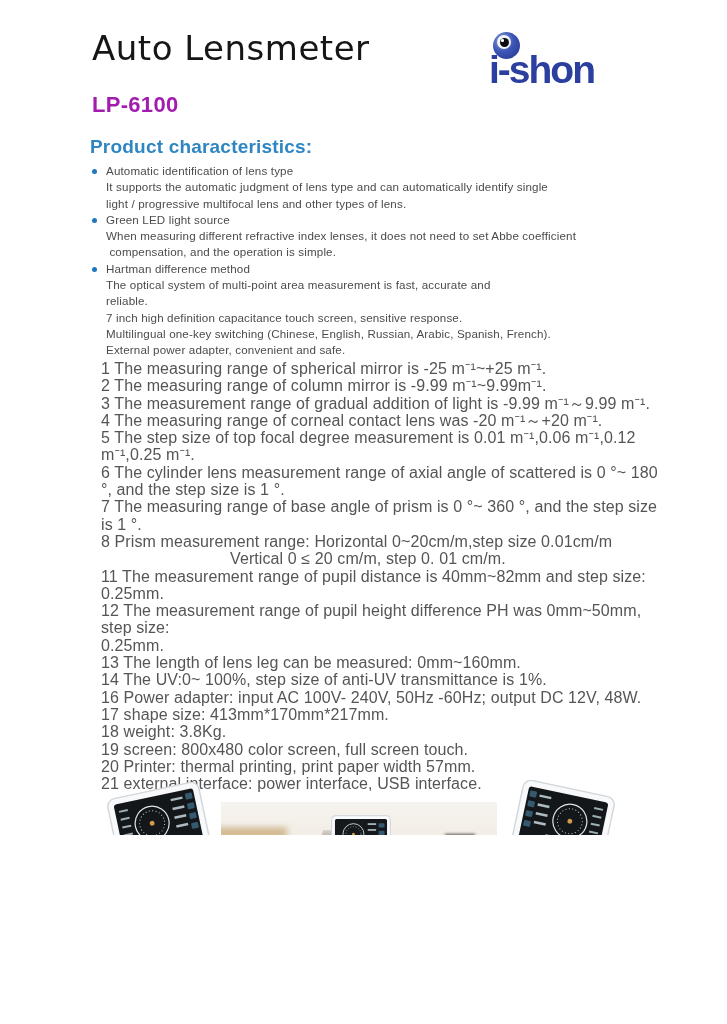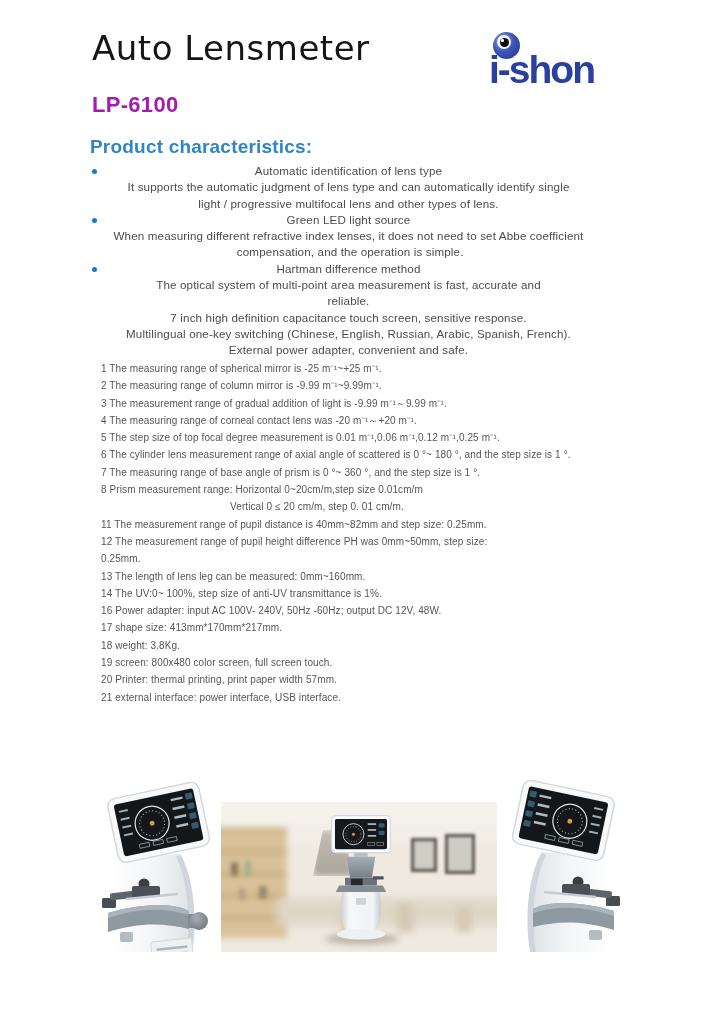--- a/index.html
+++ b/index.html
@@ -1,21 +1,21 @@
 <!DOCTYPE html>
 <html><head>
 <meta charset="utf-8">
 <style>
   * { margin: 0; padding: 0; box-sizing: border-box; }
   html, body { background: #ffffff; }
   body { font-family: "Liberation Sans", sans-serif; }
   .page {
     position: relative;
     width: 727px;
-    height: 952px;
+    height: 835px;
     background: #ffffff;
     overflow: hidden;
   }
 
   
   .title {
     position: absolute; left: 92px; top: 28px;
     font-family: "DejaVu Sans", sans-serif;
     font-size: 34px; font-weight: 500; color: #161616;
     letter-spacing: 0.5px;
@@ -57,40 +57,40 @@
   .section-heading {
     position: absolute; left: 90px; top: 136px;
     font-size: 19px; font-weight: 700; color: #2e86c3;
     letter-spacing: 0.2px;
   }
 
   .features {
     position: absolute; left: 91px; top: 163px; width: 500px;
     color: #4b4b4b;
   }
-  .feature { display: flex; align-items: flex-start; text-align: center; }
+  .feature { display: flex; align-items: flex-start; }
   .bullet {
     flex: 0 0 auto;
     width: 5px; height: 5px; border-radius: 50%;
     background: #1e78c0; margin: 6px 9px 0 1px;
   }
   .feature-text { flex: 1; }
   .feature-title, .feature-line {
     font-size: 11.6px; line-height: 16.3px;
     white-space: pre-wrap; color: #4b4b4b;
     letter-spacing: 0.15px;
   }
 
   
   .specs {
     position: absolute; left: 101px; top: 360px; width: 560px;
     color: #555555;
   }
   .spec-row {
-    font-size: 10px; line-height: 17.3px;
+    font-size: 16px; line-height: 17.3px;
     letter-spacing: 0.1px; white-space: pre-wrap;
   }
   .spec-indent { padding-left: 129px; }
 
   
   .images { position: absolute; left: 0; top: 778px; width: 727px; height: 230px; }
   .device-left  { position: absolute; left: 80px;  top: 4px; width: 150px; height: 220px; }
   .device-right { position: absolute; left: 492px; top: 2px; width: 150px; height: 220px; transform: scaleX(-1); }
 
   .photo {

